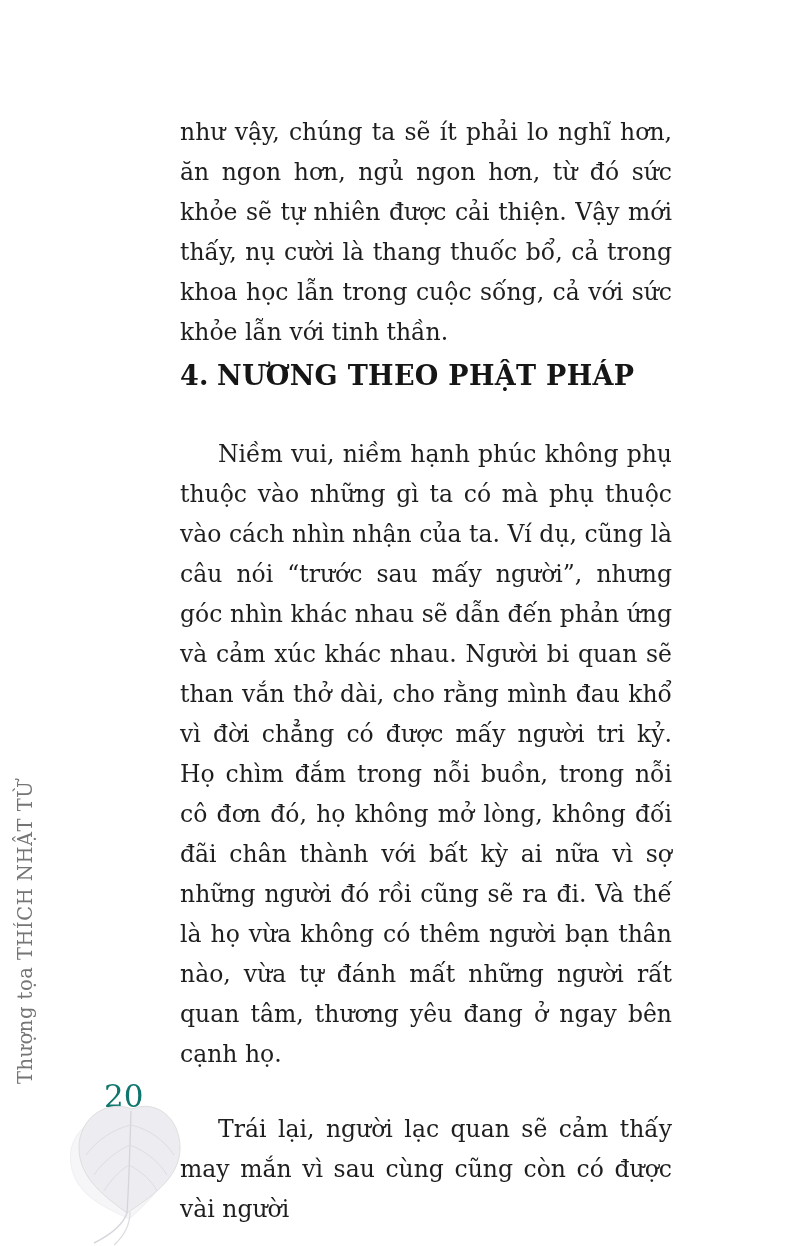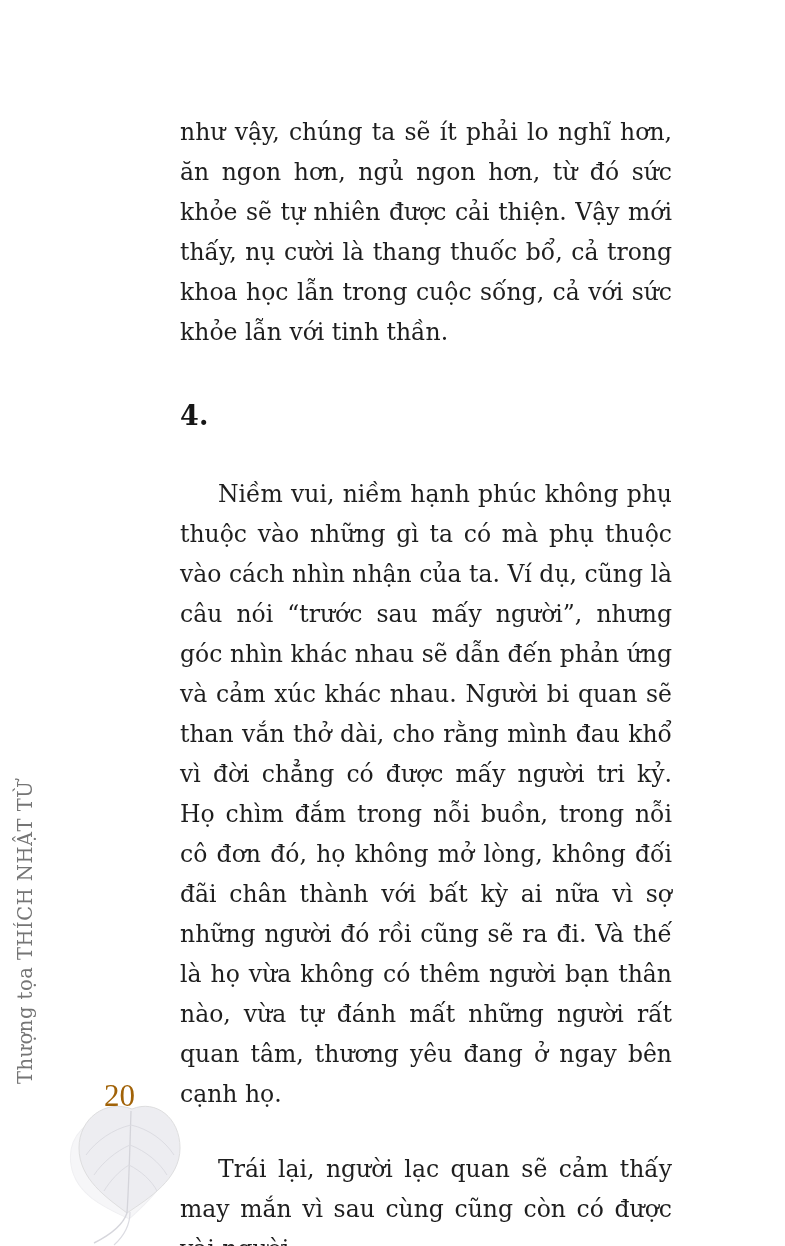--- a/index.html
+++ b/index.html
@@ -26,21 +26,21 @@
     font-size: 23.5px;
     line-height: 40px;
     text-align: justify;
     margin: 0;
     color: #1e1e1e;
   }
   .body-par.indent {
     text-indent: 38px;
     margin-top: 35px;
   }
-  .intro-par { margin-bottom: 40px; }
+  .intro-par { }
   .section-heading {
     display: flex;
     align-items: flex-start;
     font-weight: bold;
     font-size: 27px;
     line-height: 47px;
     letter-spacing: 0.3px;
     color: #161616;
     margin: 0 0 18px 0;
   }
@@ -62,22 +62,21 @@
     letter-spacing: 0.5px;
     color: #757575;
     white-space: nowrap;
     text-align: center;
   }
   .page-number {
     position: absolute;
     left: 104px;
     top: 1078px;
     font-size: 31px;
-    color: #a16207;
-    font-family: Liberation Serif, serif;
+    color: #0f766e;
   }
   .leaf-watermark {
     position: absolute;
     left: 68px;
     top: 1103px;
     width: 132px;
     height: 143px;
   }
 </style>
 </head>
@@ -85,21 +84,21 @@
 
 <div class="page">
 
   <div class="text-column">
 
     <p class="body-par intro-par">như vậy, chúng ta sẽ ít phải lo nghĩ hơn, ăn ngon hơn, ngủ ngon hơn, từ đó sức khỏe sẽ tự nhiên được cải thiện. Vậy mới thấy, nụ cười là thang thuốc bổ, cả trong khoa học lẫn trong cuộc sống, cả với sức khỏe lẫn với tinh thần.</p>
 
     <div class="section-heading">
       <span class="heading-number">4.</span>
       <span class="heading-lines">
-        <br>
+        <span>NƯƠNG THEO PHẬT PHÁP</span><br>
       </span>
     </div>
 
     <p class="body-par indent par-optimism">Niềm vui, niềm hạnh phúc không phụ thuộc vào những gì ta có mà phụ thuộc vào cách nhìn nhận của ta. Ví dụ, cũng là câu nói “trước sau mấy người”, nhưng góc nhìn khác nhau sẽ dẫn đến phản ứng và cảm xúc khác nhau. Người bi quan sẽ than vắn thở dài, cho rằng mình đau khổ vì đời chẳng có được mấy người tri kỷ. Họ chìm đắm trong nỗi buồn, trong nỗi cô đơn đó, họ không mở lòng, không đối đãi chân thành với bất kỳ ai nữa vì sợ những người đó rồi cũng sẽ ra đi. Và thế là họ vừa không có thêm người bạn thân nào, vừa tự đánh mất những người rất quan tâm, thương yêu đang ở ngay bên cạnh họ.</p>
 
     <p class="body-par indent">Trái lại, người lạc quan sẽ cảm thấy may mắn vì sau cùng cũng còn có được vài người</p>
 
   </div>
 
   <div class="spine-text">Thượng tọa THÍCH NHẬT TỪ</div>

